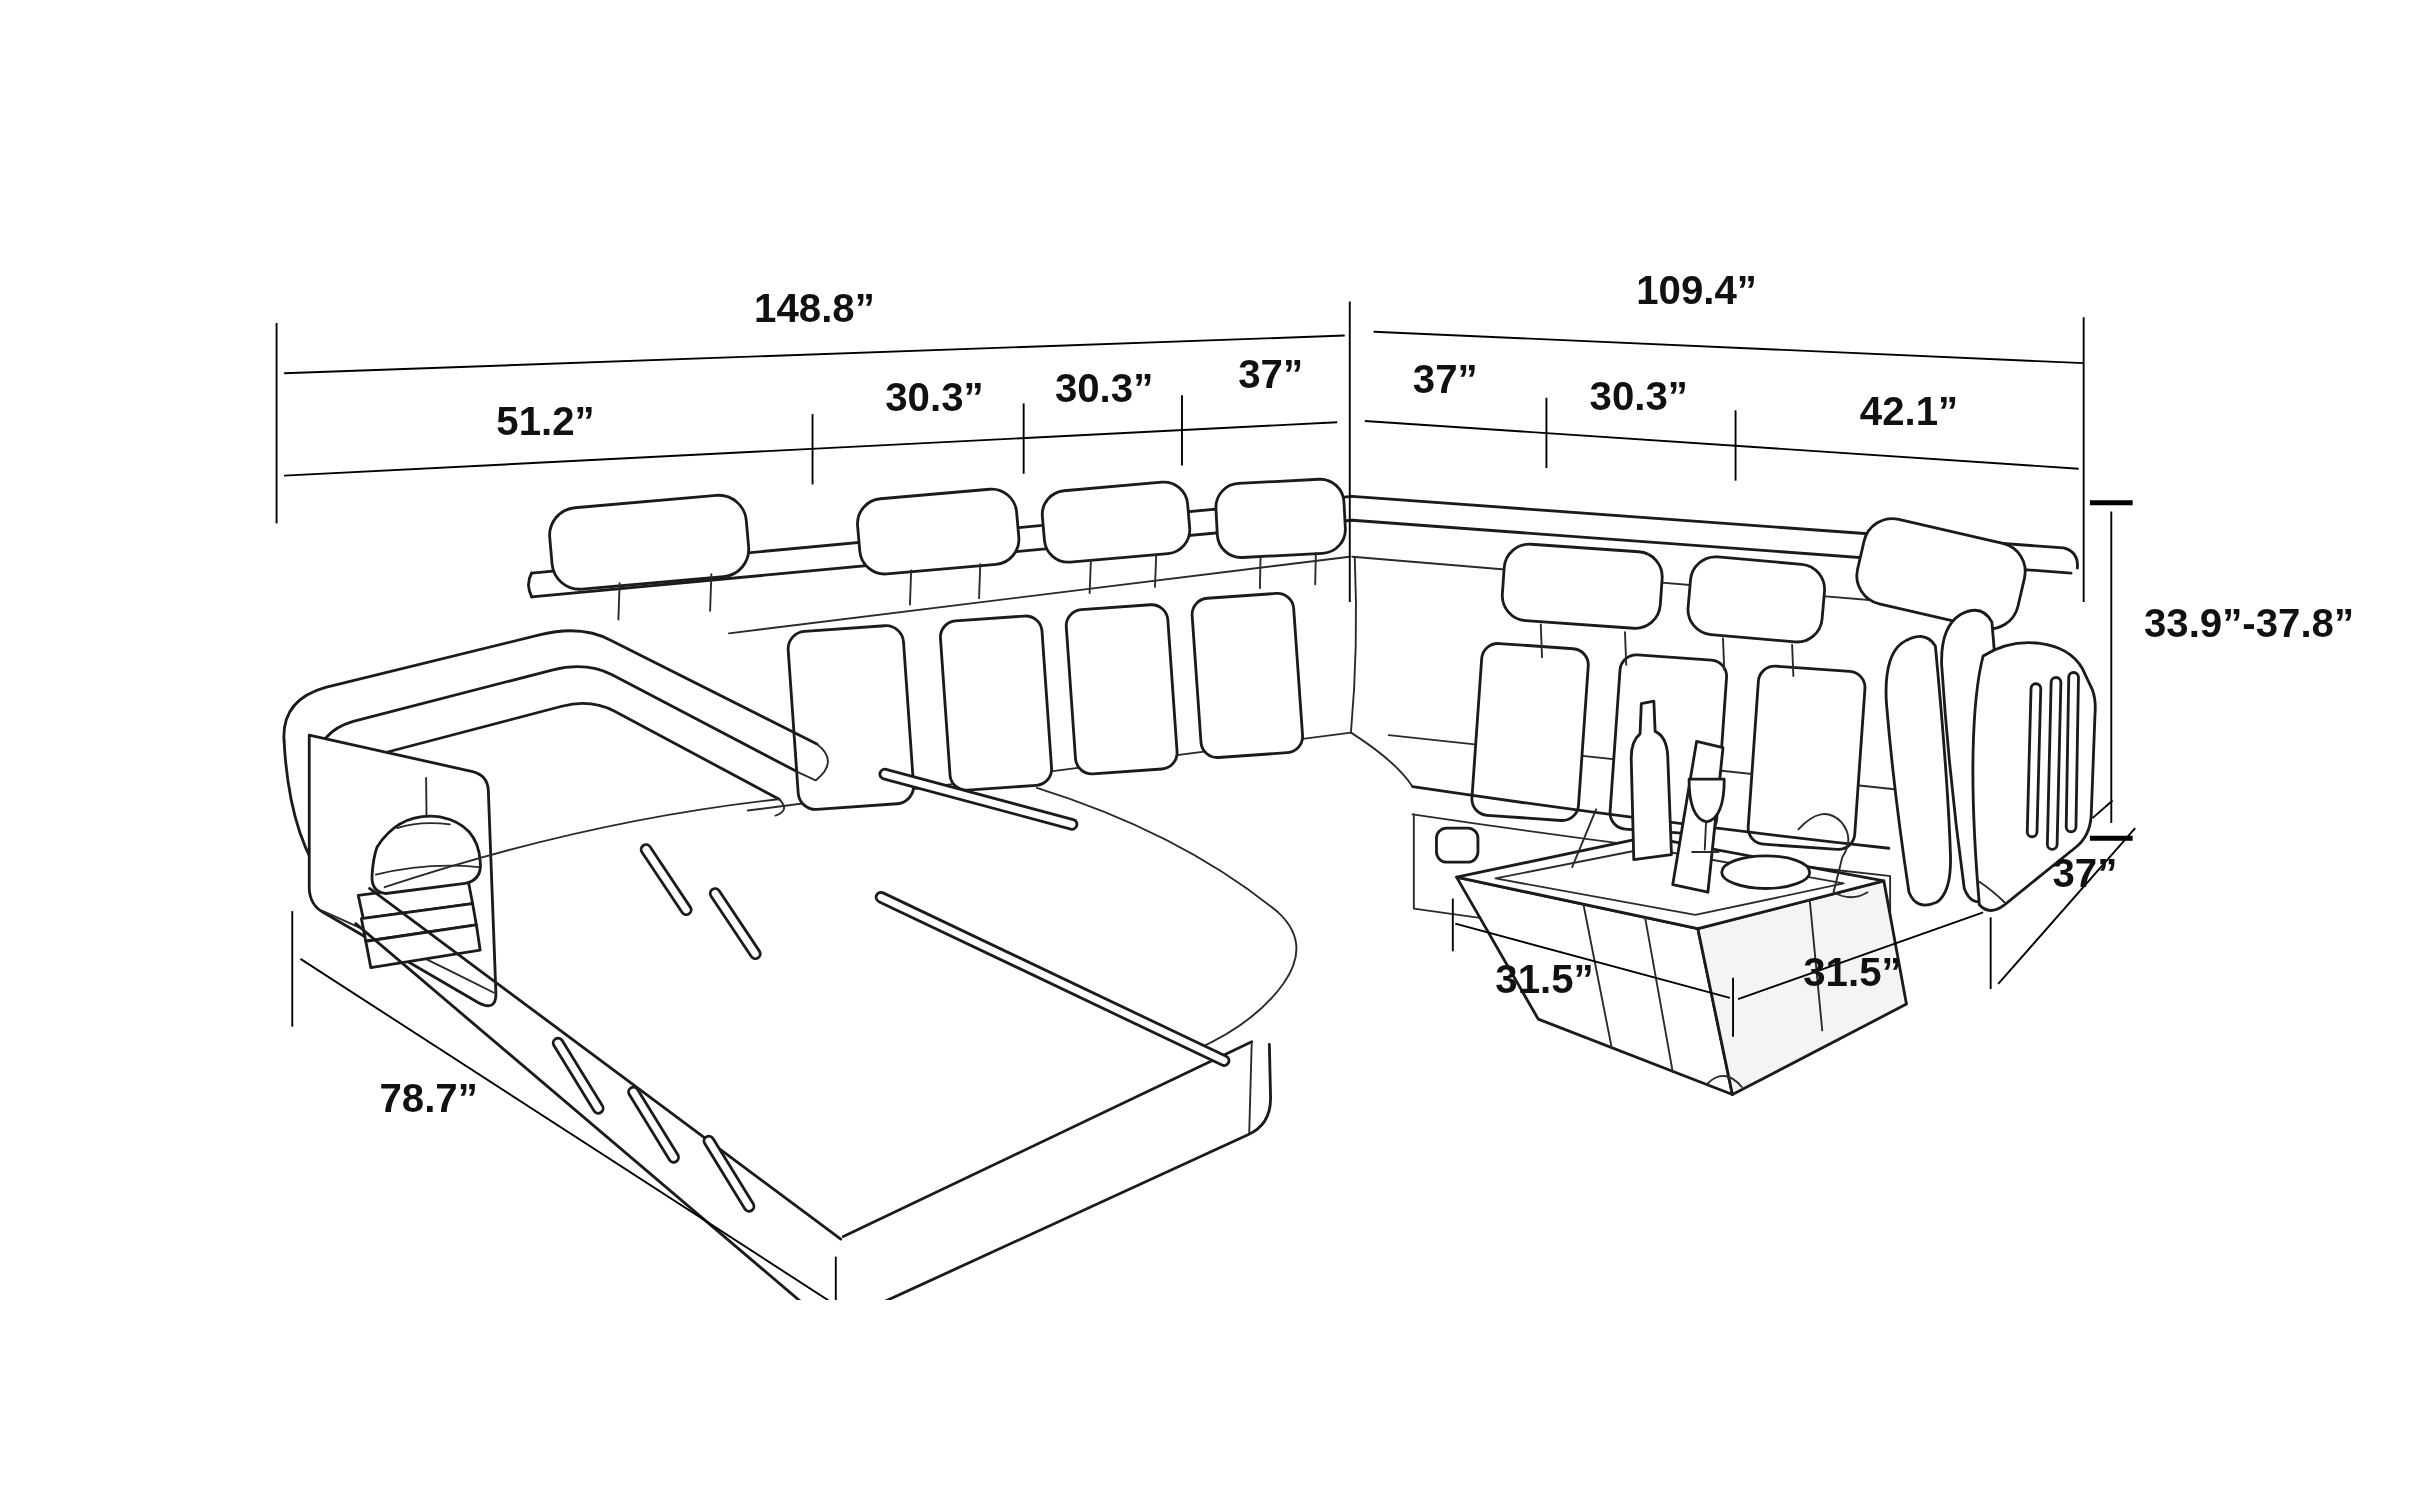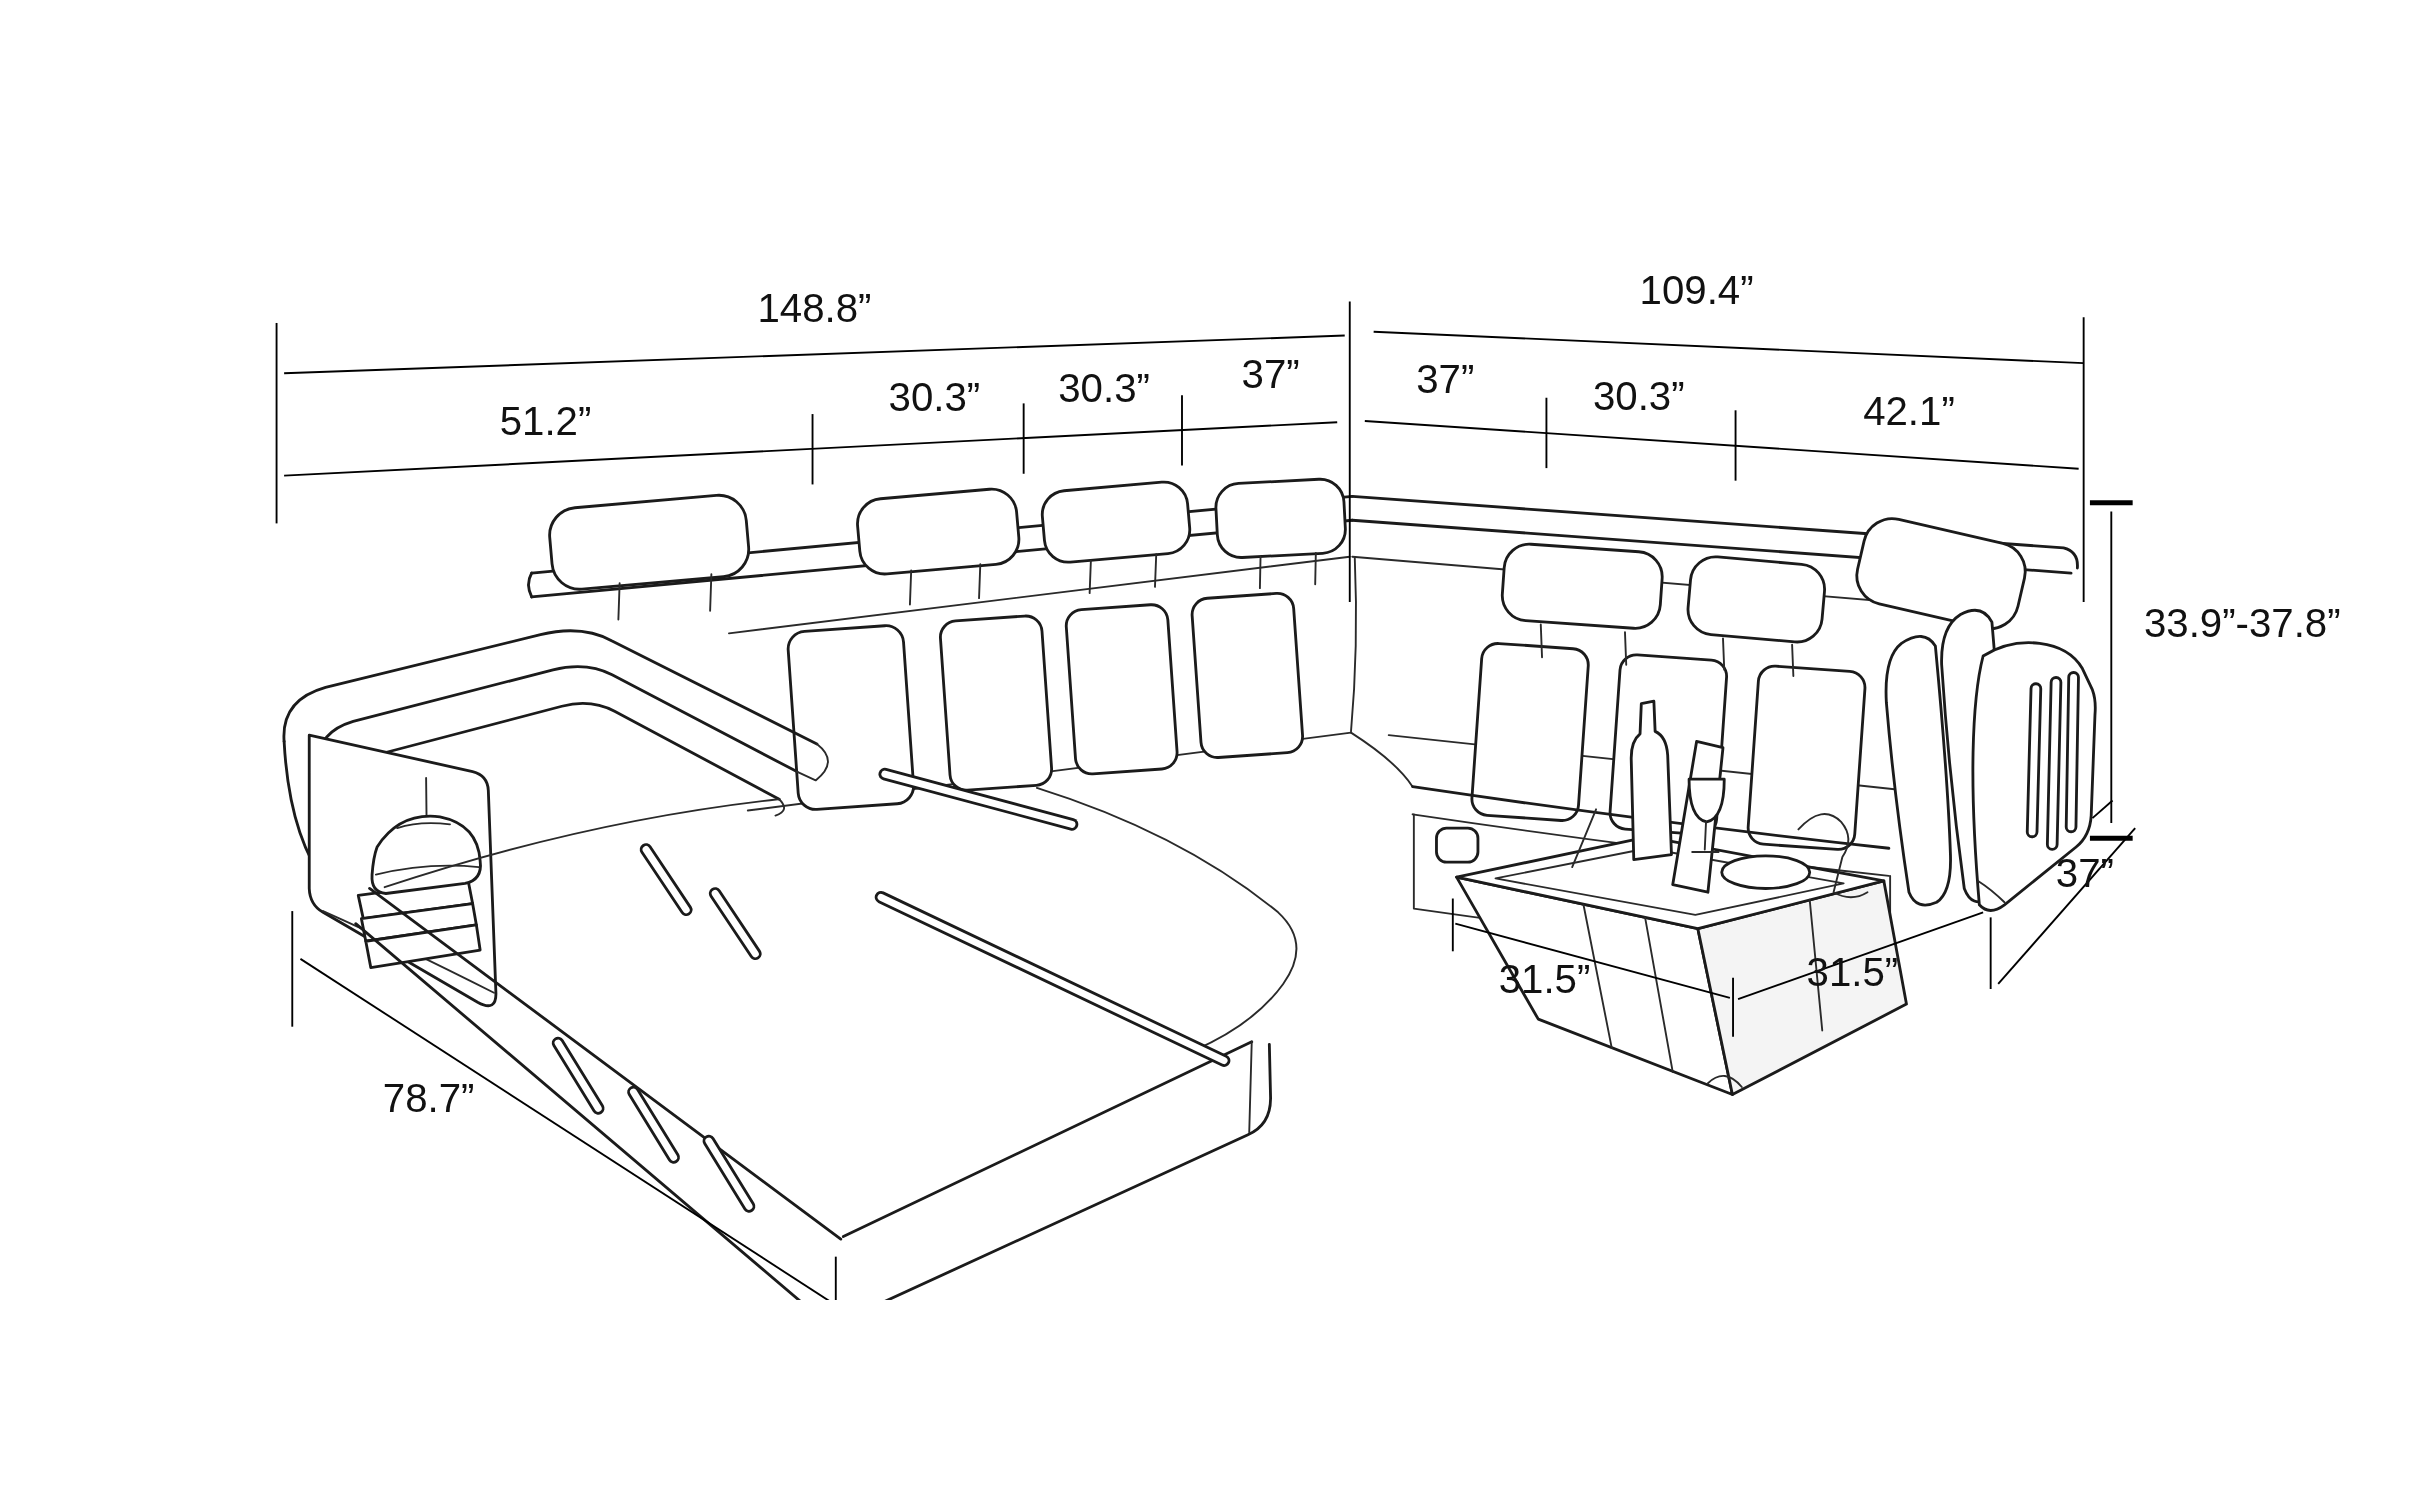--- a/index.html
+++ b/index.html
@@ -1,17 +1,17 @@
 <!DOCTYPE html>
 <html style="font-size:10px"><head>
 <meta charset="utf-8">
 <style>
   html,body{margin:0;padding:0;background:#ffffff;}
   .canvas{position:relative;width:2413px;height:1300px;background:#ffffff;overflow:hidden;
-          font-family:"Liberation Sans", sans-serif;}
+          font-family:"Liberation Sans", sans-serif;font-weight:bold;}
   svg{position:absolute;left:0;top:0;}
   .sofa-line{fill:none;stroke:#1b1b1b;stroke-width:4.5;stroke-linecap:round;stroke-linejoin:round;}
   .sofa-thin{fill:none;stroke:#2a2a2a;stroke-width:3;stroke-linecap:round;stroke-linejoin:round;}
   .sofa-fill{fill:#ffffff;stroke:#1b1b1b;stroke-width:4.5;stroke-linejoin:round;}
   .sofa-shade{fill:#f4f4f4;stroke:#1b1b1b;stroke-width:4.5;stroke-linejoin:round;}
   .slit-dark{fill:none;stroke:#1b1b1b;stroke-width:20;stroke-linecap:round;}
   .slit-light{fill:none;stroke:#ffffff;stroke-width:11;stroke-linecap:round;}
   .dim-line{fill:none;stroke:#000000;stroke-width:3;stroke-linecap:butt;}
   .dim-tick-bold{fill:none;stroke:#000000;stroke-width:8;}
   .dim-label{fill:#111111;font-size:64px;font-family:"Liberation Sans", sans-serif;}

